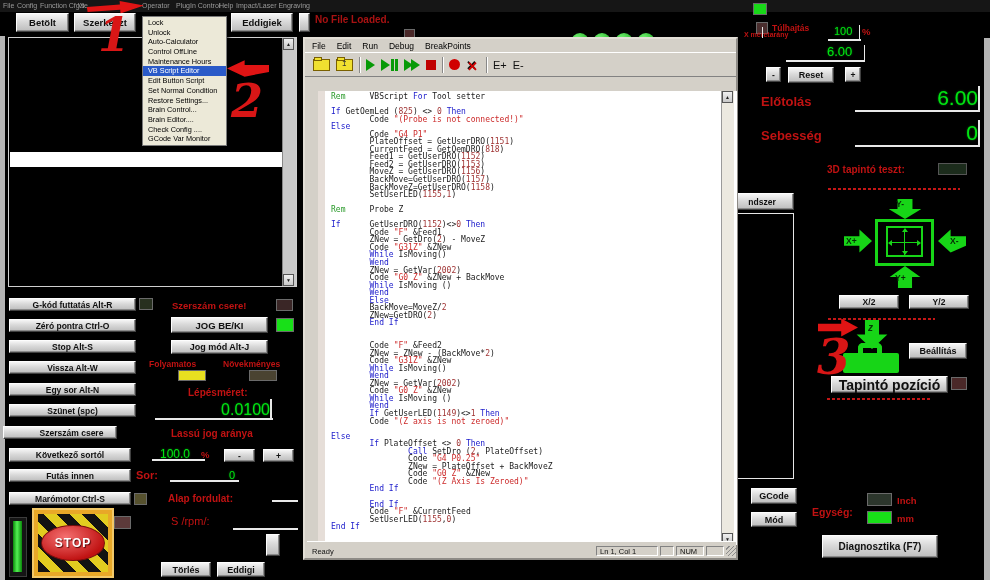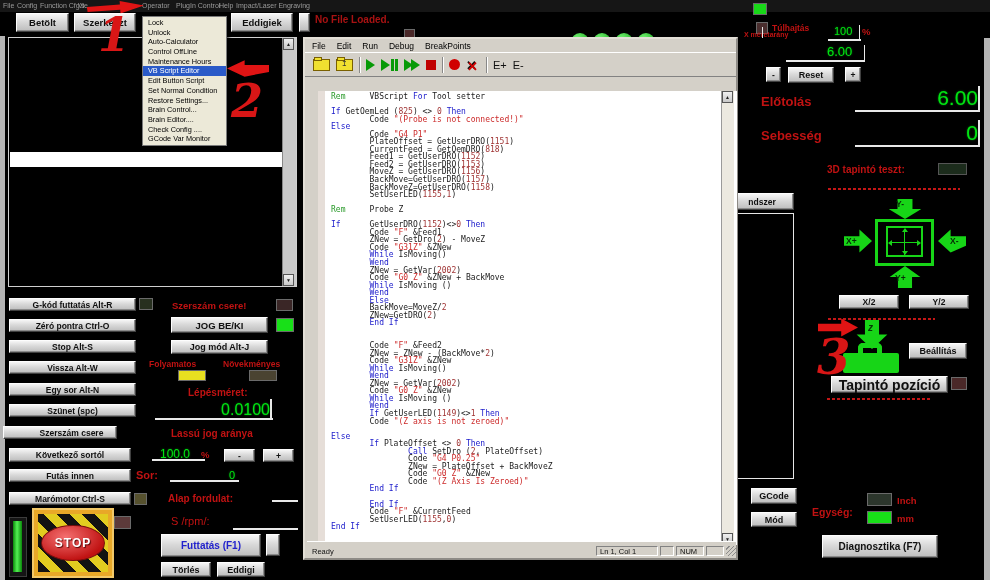--- a/index.html
+++ b/index.html
@@ -156,21 +156,20 @@
 
   <div class="abs" style="left:9px;top:517px;width:18px;height:60px;background:#151515;border:1px solid #3c3c3c;box-sizing:border-box;">
     <div class="abs" style="left:3px;top:3px;width:9px;height:51px;background:linear-gradient(90deg,#0a8a0a,#54f054 45%,#0a8a0a);"></div>
   </div>
   <div class="stop-outer">
     <div class="stop-inner">
       <div class="stop-oval">STOP</div>
     </div>
   </div>
   <div class="led" style="left:114px;top:516px;width:17px;height:13px;background:#5c3a3a;"></div>
-  <div class="btn" style="left:161px;top:534px;width:100px;height:23px;font-size:10px;color:#2222cc;">Futtatás (F1)</div>
   <div class="btn" style="left:266px;top:534px;width:14px;height:22px;"></div>
   <div class="btn" style="left:161px;top:562px;width:50px;height:15px;font-size:9px;">Törlés</div>
   <div class="btn" style="left:217px;top:562px;width:48px;height:15px;font-size:9px;">Eddigi</div>
 
   <div class="abs" style="left:571px;top:33px;width:18px;height:18px;border-radius:50%;background:radial-gradient(circle at 35% 30%,#72f072,#0a9a0a);"></div>
   <div class="abs" style="left:593px;top:33px;width:18px;height:18px;border-radius:50%;background:radial-gradient(circle at 35% 30%,#72f072,#0a9a0a);"></div>
   <div class="abs" style="left:615px;top:33px;width:18px;height:18px;border-radius:50%;background:radial-gradient(circle at 35% 30%,#72f072,#0a9a0a);"></div>
   <div class="abs" style="left:637px;top:33px;width:18px;height:18px;border-radius:50%;background:radial-gradient(circle at 35% 30%,#72f072,#0a9a0a);"></div>
   <div class="btn" style="left:730px;top:193px;width:64px;height:17px;">ndszer</div>
   <div class="abs" style="left:714px;top:213px;width:80px;height:266px;background:#000;border:1px solid #e6e6e6;box-sizing:border-box;"></div>

